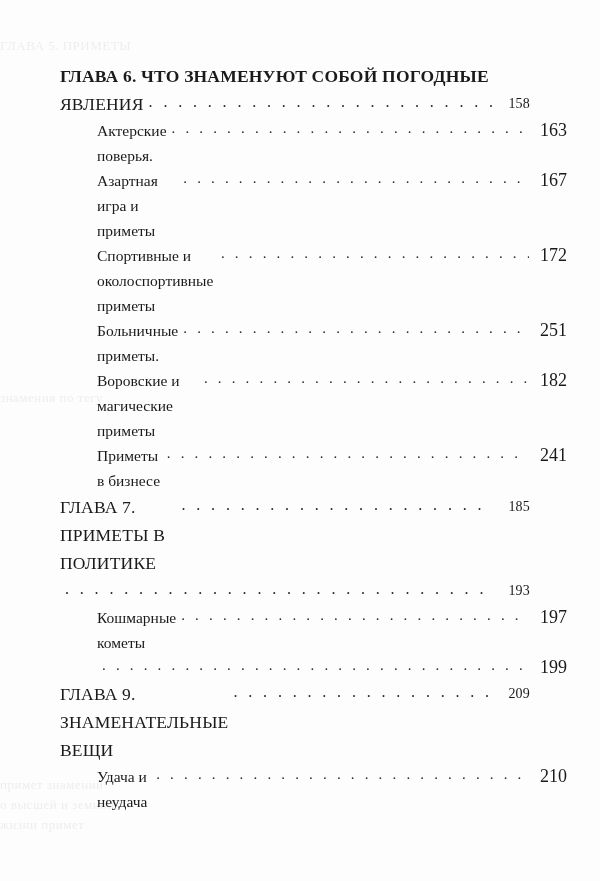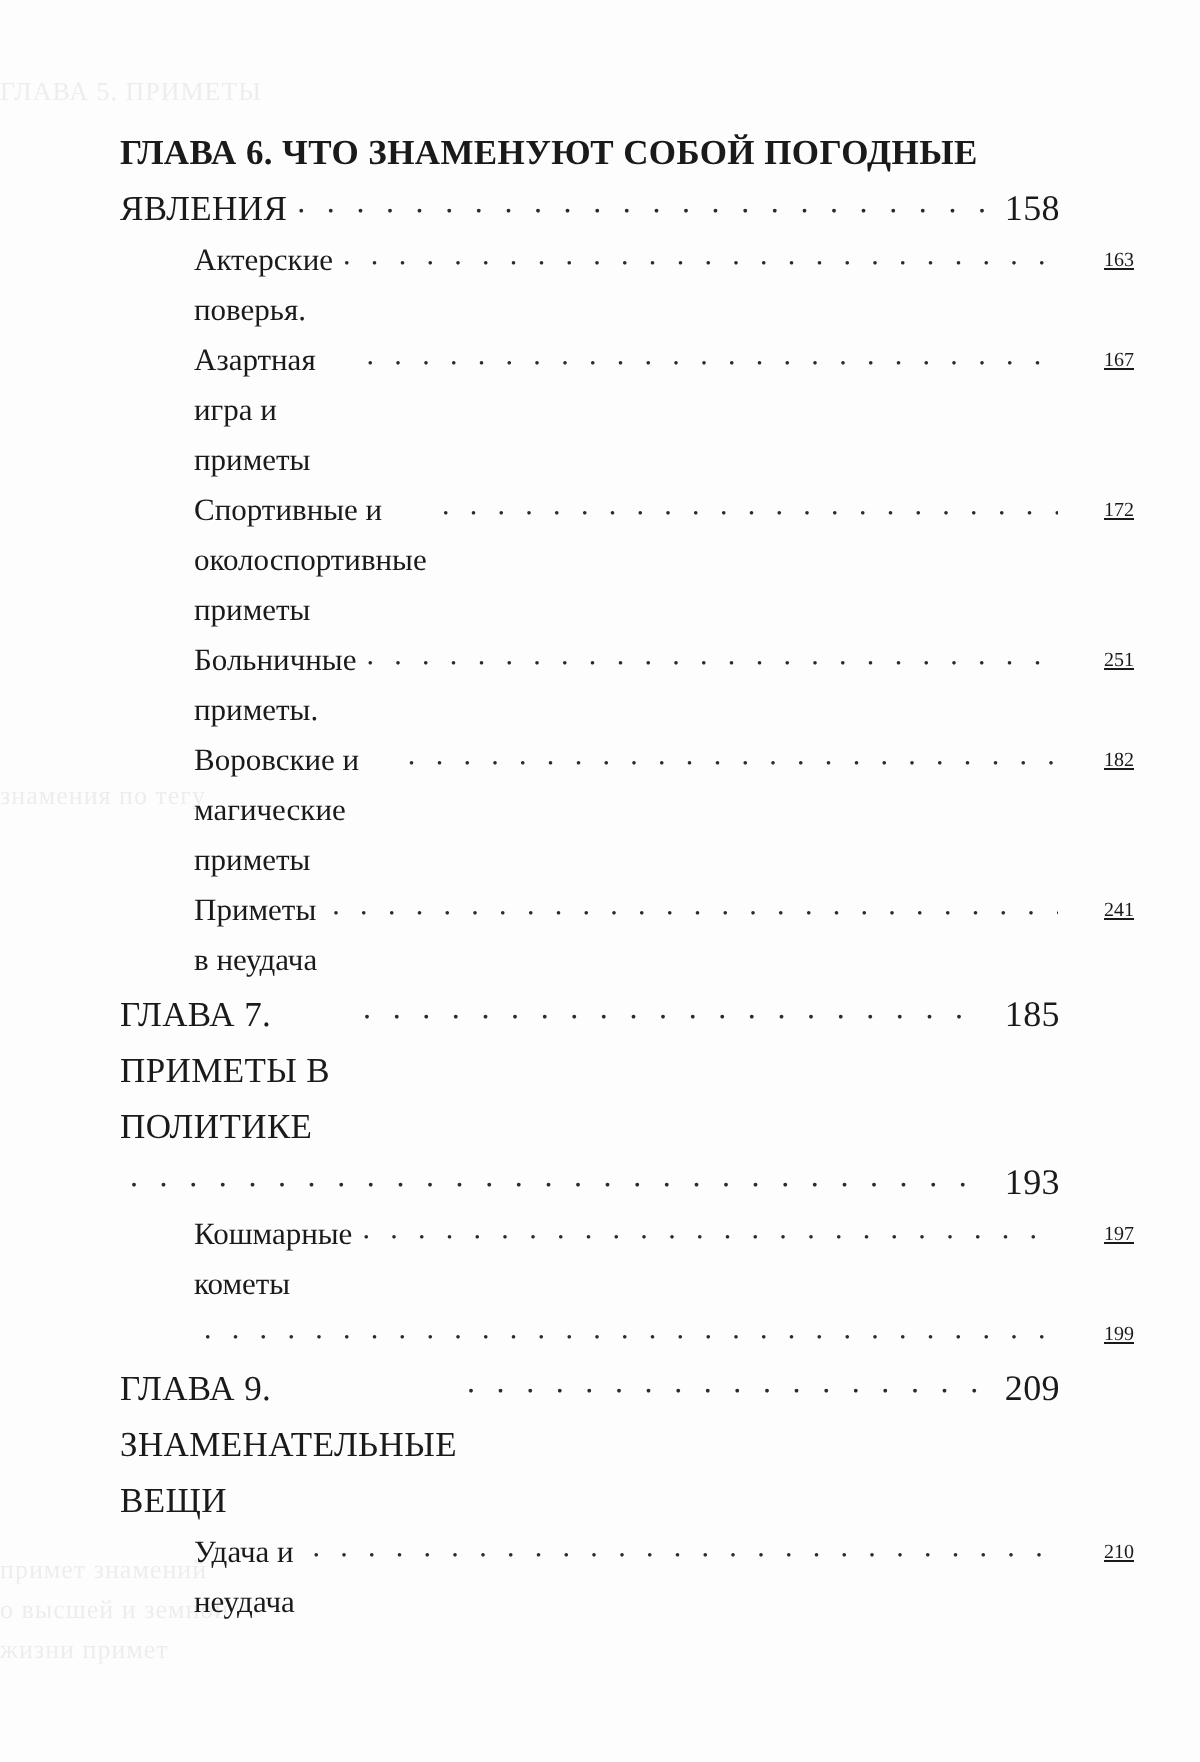--- a/index.html
+++ b/index.html
@@ -85,25 +85,24 @@
     font-size: 15px;
   }
   .entry-chapter .dots {
     letter-spacing: 3.4px;
     font-size: 16px;
   }
   .page-num {
     flex: 0 0 auto;
     text-align: right;
     min-width: 34px;
+    font-size: 14px;
+  }
+  .entry-sub .page-num, .entry-plain .page-num {
     font-size: 18px;
-  }
-  .entry-sub .page-num, .entry-plain .page-num {
-    font-size: 10px;
-    text-decoration: underline;
   }
   
   .entry-wrap-first {
     font-size: 17.5px;
     line-height: 28px;
     letter-spacing: 0.2px;
     font-weight: bold;
   }
 </style>
 </head>
@@ -150,21 +149,21 @@
       <span class="page-num">251</span>
     </div>
 
     <div class="entry entry-sub">
       <span class="label">Воровские и магические приметы</span>
       <span class="dots">. . . . . . . . . . . . . . . . . . . . . . . . . . . . . . . . . . . . . . . . . . . . . . . . . . . .</span>
       <span class="page-num">182</span>
     </div>
 
     <div class="entry entry-sub">
-      <span class="label">Приметы в неудача</span>
+      <span class="label">Приметы в бизнесе</span>
       <span class="dots">. . . . . . . . . . . . . . . . . . . . . . . . . . . . . . . . . . . . . . . . . . . . . . . . . . . .</span>
       <span class="page-num">241</span>
     </div>
 
     <div class="entry entry-chapter">
       <span class="label">ГЛАВА 7. ПРИМЕТЫ В ПОЛИТИКЕ</span>
       <span class="dots">. . . . . . . . . . . . . . . . . . . . . . . . . . . . . . . . . . . . . . . . . . . . . . . . . . . .</span>
       <span class="page-num">185</span>
     </div>
 

